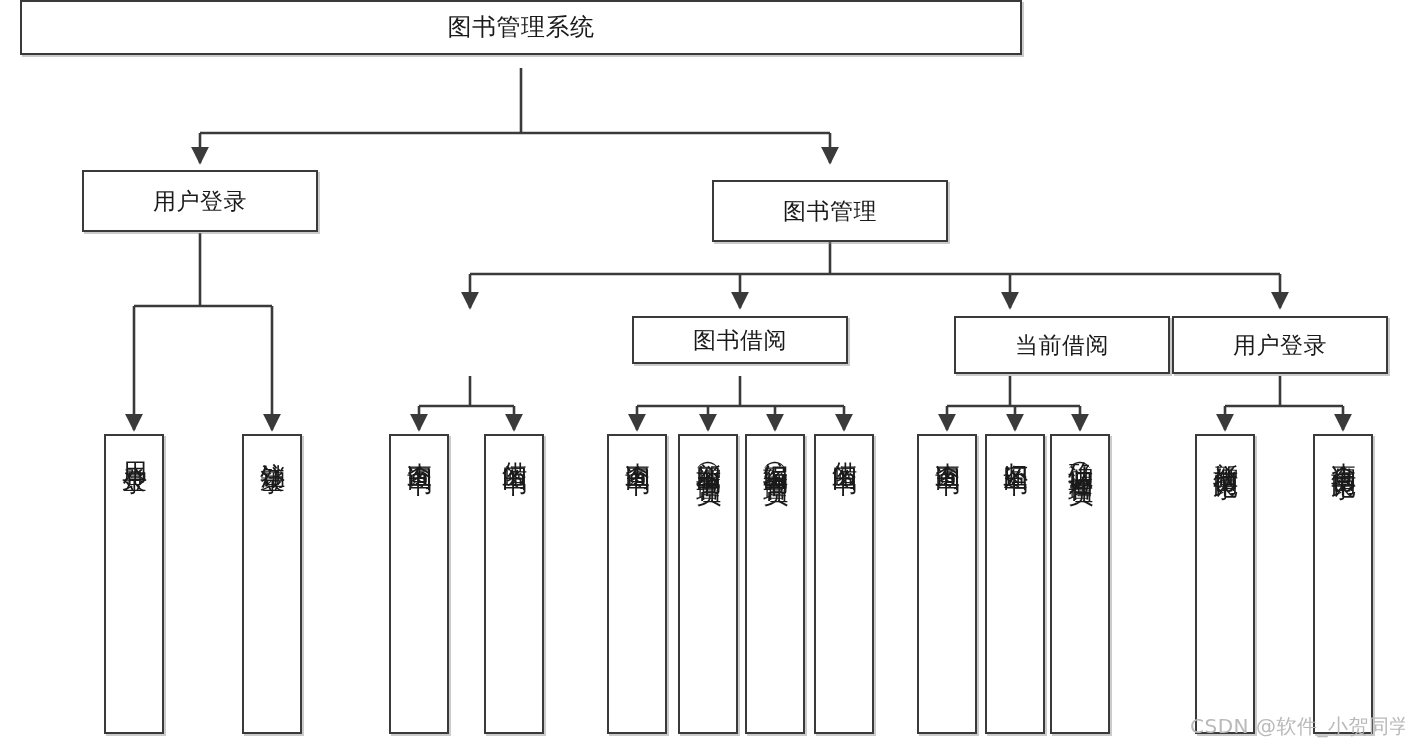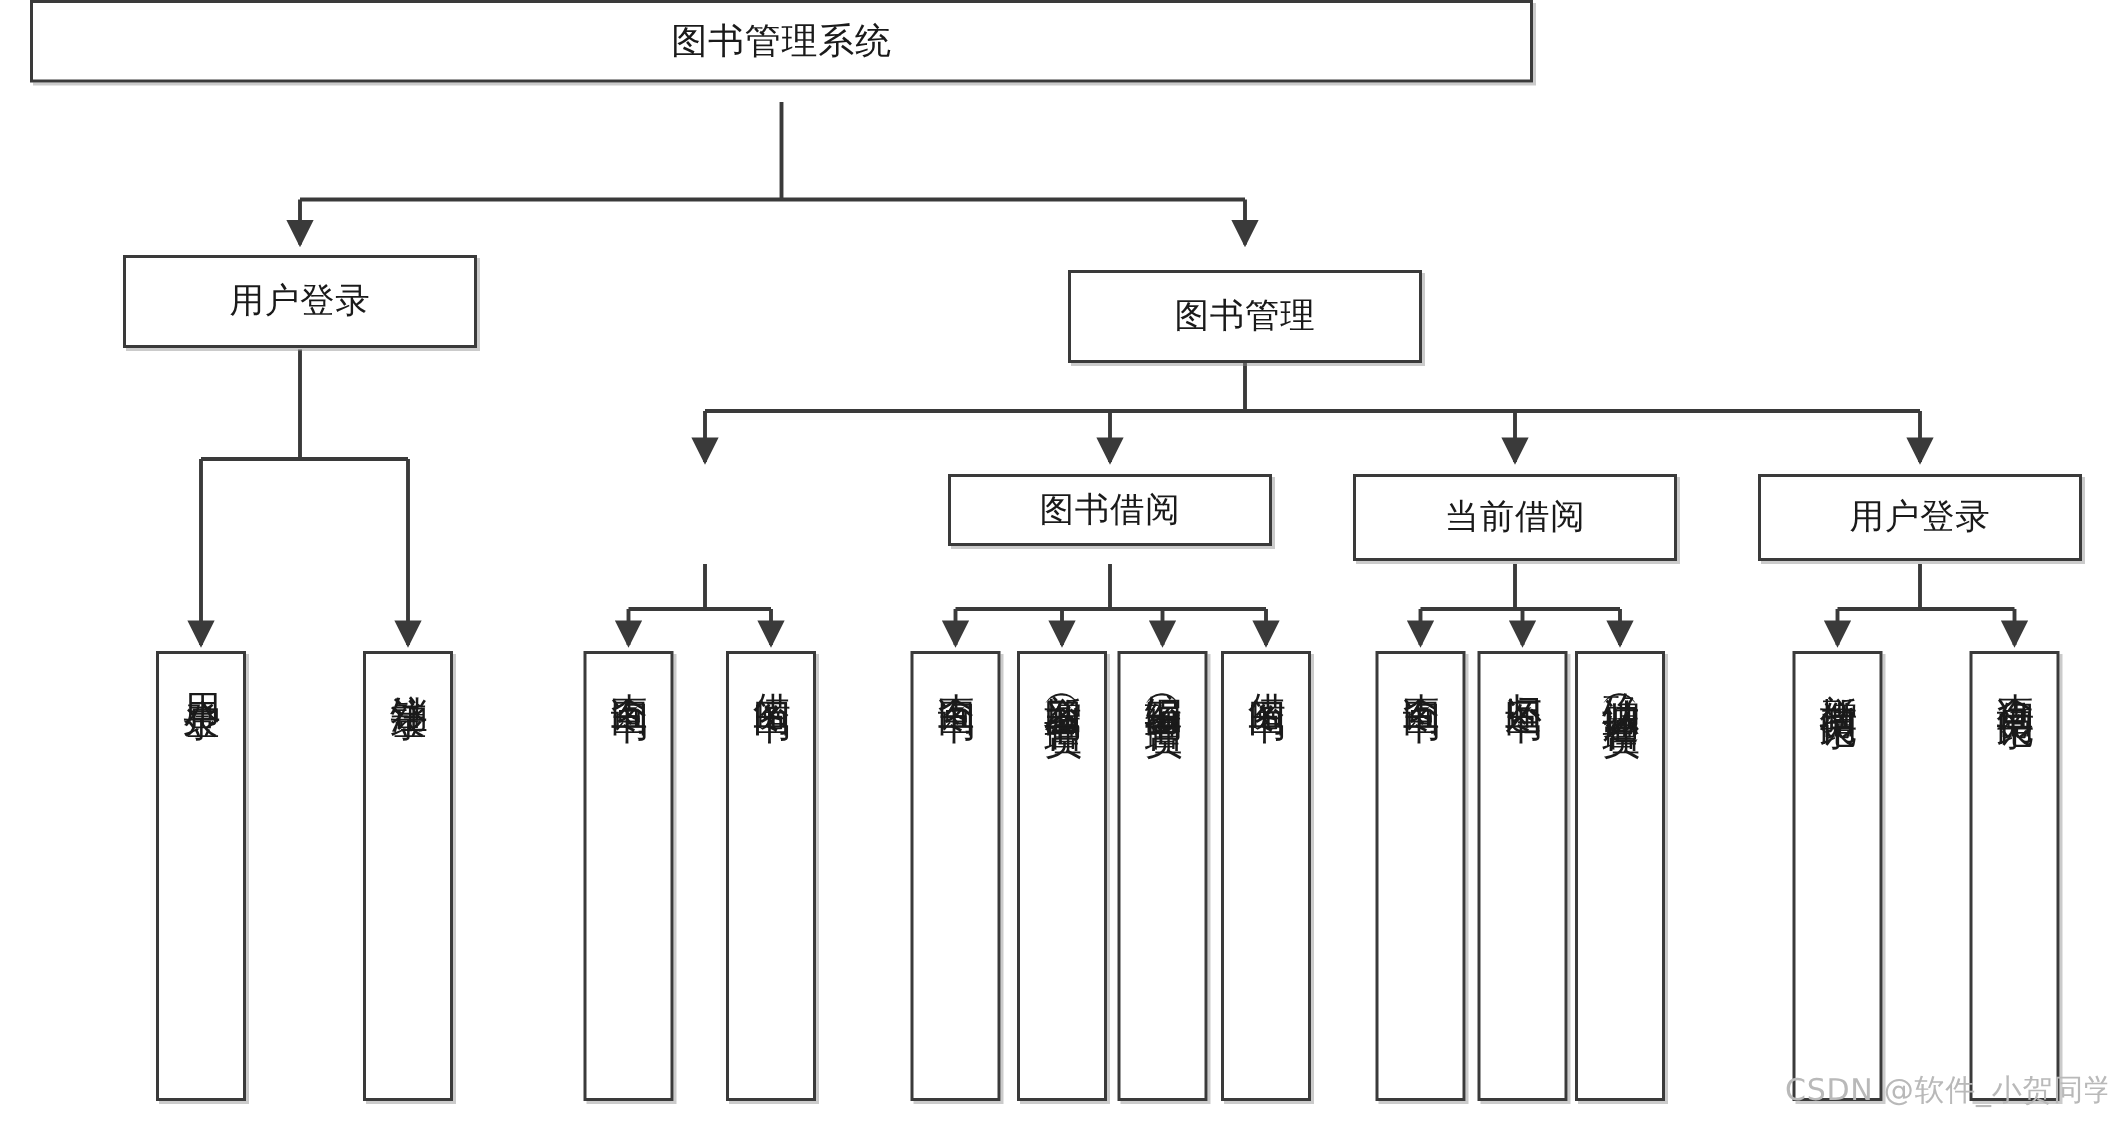--- a/index.html
+++ b/index.html
@@ -136,21 +136,21 @@
   <div class="node h" style="left:82px; top:170px; width:236px; height:62px;">
     <span class="label">用户登录</span>
   </div>
   <div class="node h" style="left:712px; top:170px; width:236px; height:62px;margin-top:10px;">
     <span class="label">图书管理</span>
   </div>
 
   <div class="node h" style="left:632px; top:316px; width:216px; height:48px;">
     <span class="label">图书借阅</span>
   </div>
-  <div class="node h" style="left:902px; top:316px; width:216px; height:58px;justify-content:center;">
+  <div class="node h" style="left:954px; top:316px; width:216px; height:58px;justify-content:center;">
     <span class="label">当前借阅</span>
   </div>
   <div class="node h" style="left:1172px; top:316px; width:216px; height:58px;">
     <span class="label">用户登录</span>
   </div>
 
   <div class="node v" style="left:104px; top:434px; width:60px; height:300px;">
     <span class="label">用户登录</span>
   </div>
   <div class="node v" style="left:242px; top:434px; width:60px; height:300px;">

